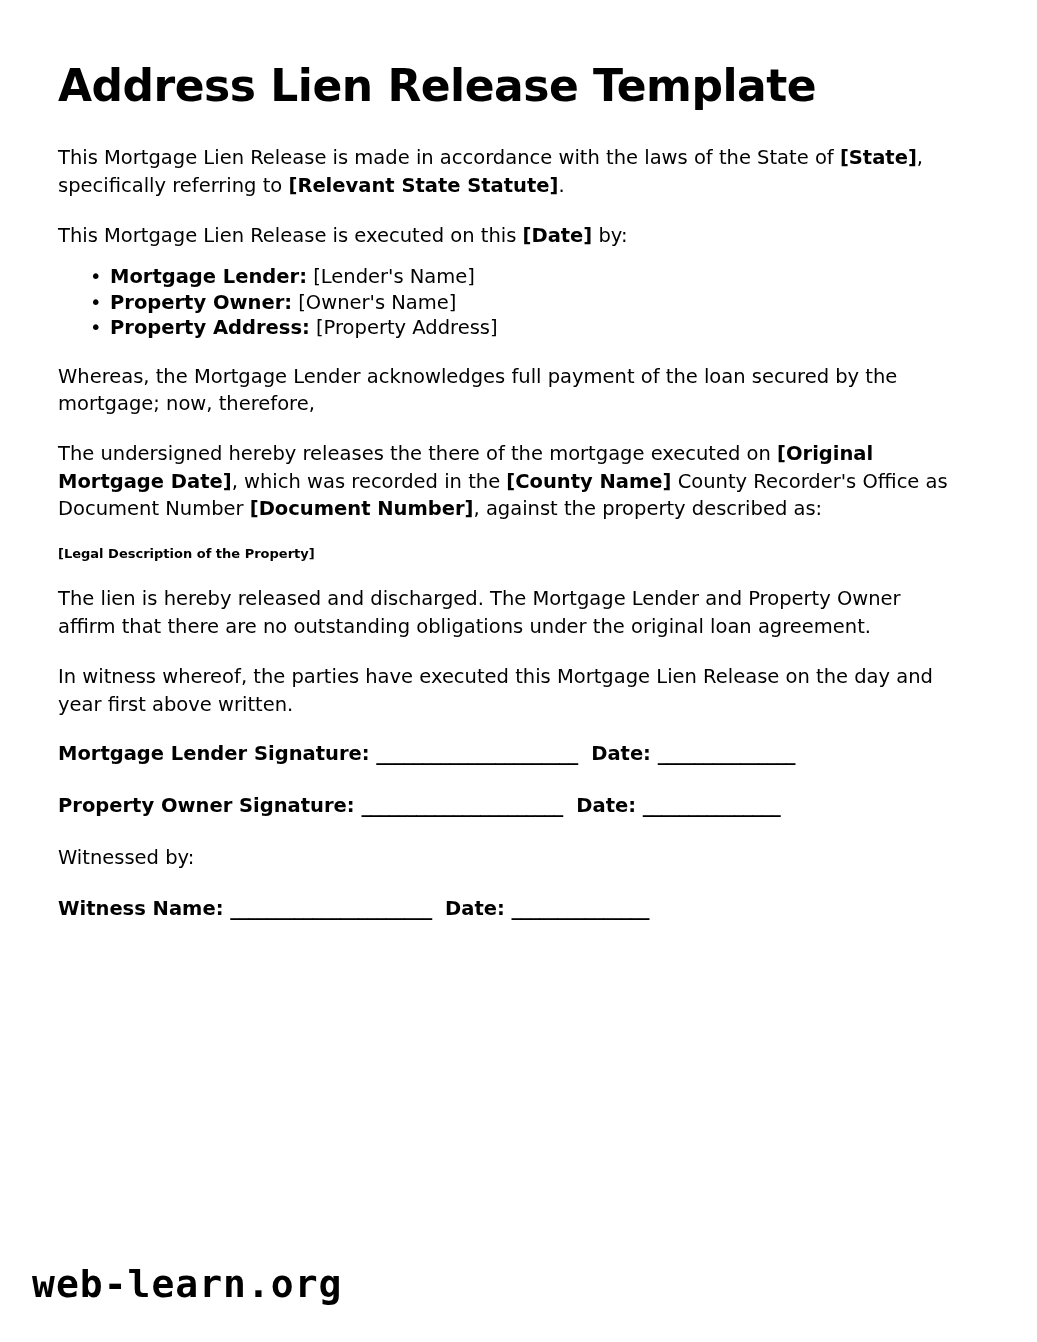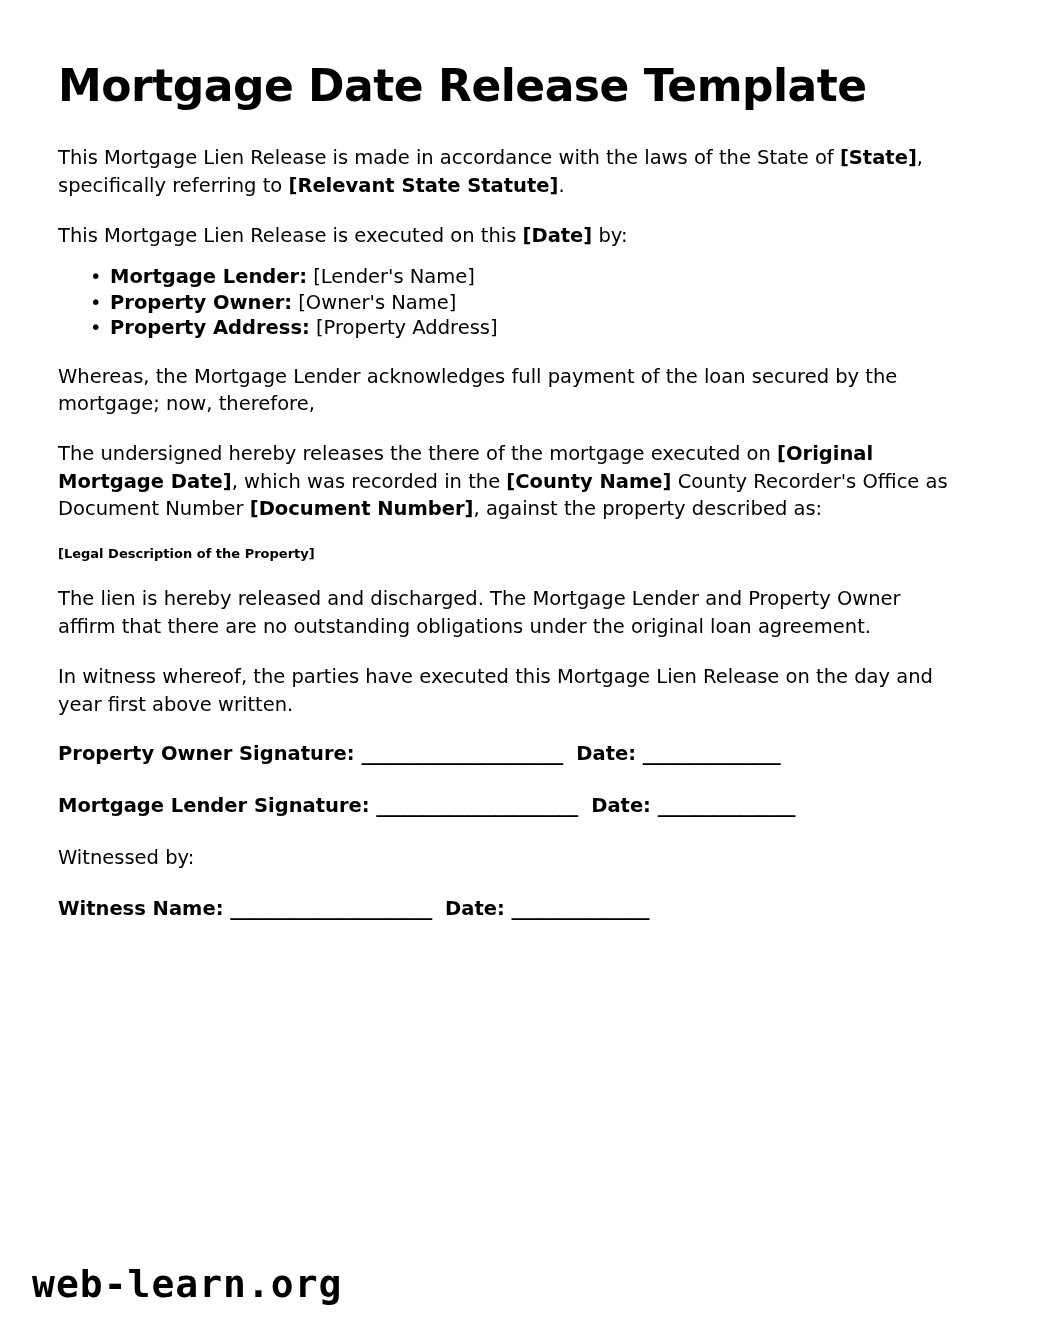--- a/index.html
+++ b/index.html
@@ -107,21 +107,21 @@
     white-space: pre;
     font-weight: bold;
   }
 </style>
 </head>
 <body>
 
 <div class="page">
   <div class="content">
 
-    <h1 class="doc-title">Mortgage Date Release Template</h1>
+    <h1 class="doc-title">Address Lien Release Template</h1>
 
     <p class="para"><span>This Mortgage Lien Release is made in accordance with the laws of the State of </span><b>[State]</b><span>, specifically referring to </span><b>[Relevant State Statute]</b><span>.</span></p>
 
     <p class="para tight"><span>This Mortgage Lien Release is executed on this </span><b>[Date]</b><span> by:</span></p>
 
     <ul class="party-list">
       <li><span class="bullet">•</span><b>Mortgage Lender:</b><span> [Lender's Name]</span></li>
       <li><span class="bullet">•</span><b>Property Owner:</b><span> [Owner's Name]</span></li>
       <li><span class="bullet">•</span><b>Property Address:</b><span> [Property Address]</span></li>
     </ul>
@@ -131,23 +131,23 @@
 
     <p class="para"><span>The undersigned hereby releases the there of the mortgage executed on </span><b>[Original Mortgage Date]</b><span>, which was recorded in the </span><b>[County Name]</b><span> County Recorder's Office as Document Number </span><b>[Document Number]</b><span>, against the property described as:</span></p>
 
     <p class="legal-desc">[Legal Description of the Property]</p>
 
     <p class="para">The lien is hereby released and discharged. The Mortgage Lender and Property Owner affirm that there are no outstanding obligations under the original loan agreement.</p>
 
     <p class="para">In witness whereof, the parties have executed this Mortgage Lien Release on the day and year first above written.</p>
 
     <div class="sig-block">
+      <p class="sig-line"><span>Mortgage Lender Signature: </span><span class="rule">______________________</span><span>  Date: </span><span class="rule">_______________</span></p>
+
       <p class="sig-line"><span>Property Owner Signature: </span><span class="rule">______________________</span><span>  Date: </span><span class="rule">_______________</span></p>
-
-      <p class="sig-line"><span>Mortgage Lender Signature: </span><span class="rule">______________________</span><span>  Date: </span><span class="rule">_______________</span></p>
 
       <p class="witnessed-by">Witnessed by:</p>
 
       <p class="sig-line"><span>Witness Name: </span><span class="rule">______________________</span><span>  Date: </span><span class="rule">_______________</span></p>
     </div>
 
   </div>
 
   <div class="watermark">web-learn.org</div>
 </div>

